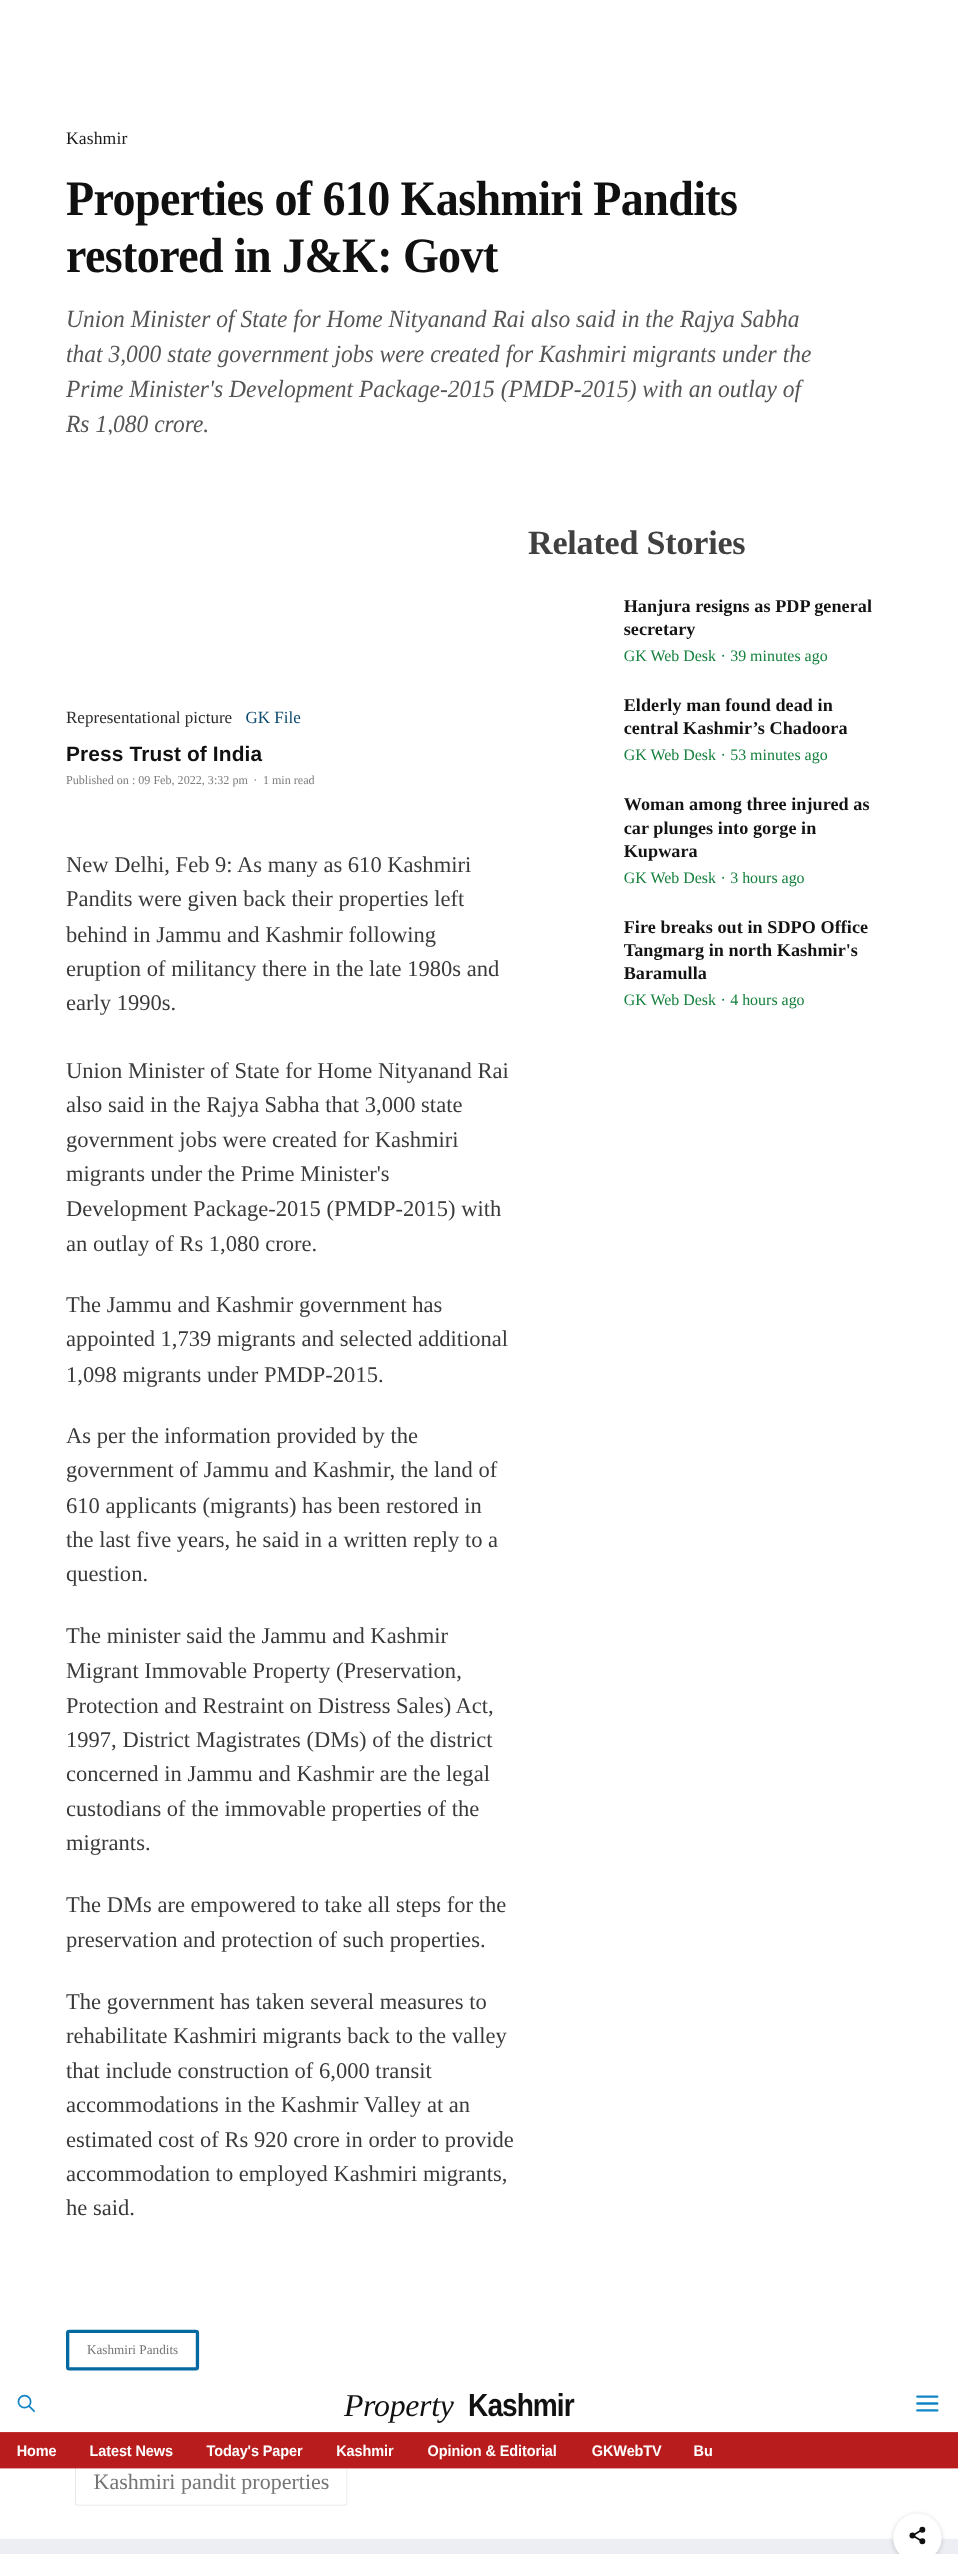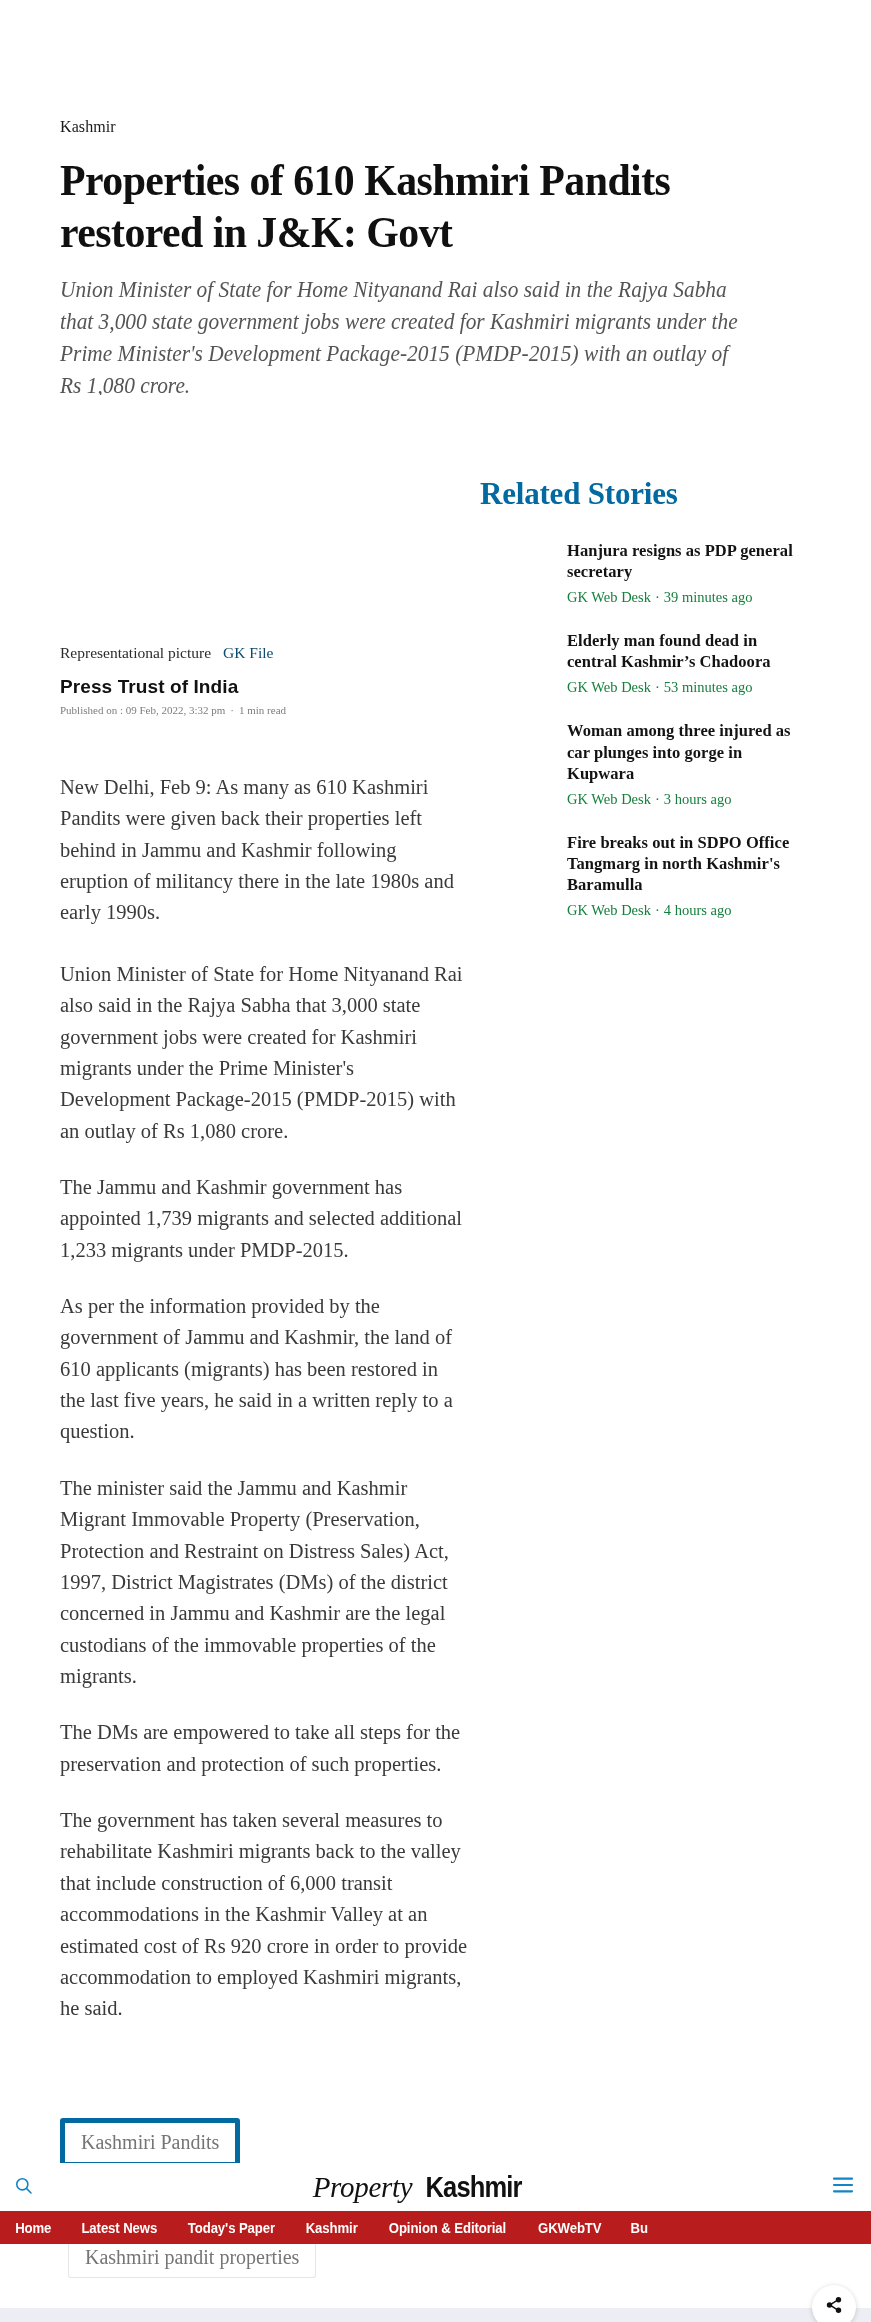--- a/index.html
+++ b/index.html
@@ -125,25 +125,25 @@
 
   
   .tags {
     position: absolute;
     left: 60px;
     top: 2118px;
     width: 420px;
   }
   .tag {
     display: inline-block;
-    border: 5px solid #0369a1;
+    border: 3px solid #0369a1;
     border-radius: 3px;
     padding: 8px 16px;
     font-family: "Liberation Serif", serif;
-    font-size: 20px;
+    font-size: 12px;
     color: #757575;
     background: #ffffff;
     margin-bottom: 8px;
   }
   .tag-2 {
     position: absolute;
     left: 68px;
     top: 2238px;
     display: inline-block;
     border: 1px solid #e6e6e6;
@@ -160,21 +160,21 @@
   .related {
     position: absolute;
     left: 480px;
     top: 476px;
     width: 330px;
   }
   .related-title {
     font-family: "Liberation Serif", serif;
     font-weight: 700;
     font-size: 31px;
-    color: #0369a1;
+    color: #404040;
     letter-spacing: -0.2px;
     margin-bottom: 28px;
   }
   .related-list {
     margin-left: 87px;
   }
   .related-item {
     margin-bottom: 24px;
   }
   .related-item-title {
@@ -312,21 +312,21 @@
   <div class="byline">
     <div class="byline-author">Press Trust of India</div>
     <div class="byline-meta">
       <span>Published on : 09 Feb, 2022, 3:32 pm</span><span class="dot">·</span><span>1 min read</span>
     </div>
   </div>
 
   <div class="article-body">
     <p>New Delhi, Feb 9: As many as 610 Kashmiri Pandits were given back their properties left behind in Jammu and Kashmir following eruption of militancy there in the late 1980s and early 1990s.</p>
     <p>Union Minister of State for Home Nityanand Rai also said in the Rajya Sabha that 3,000 state government jobs were created for Kashmiri migrants under the Prime Minister's Development Package-2015 (PMDP-2015) with an outlay of Rs 1,080 crore.</p>
-    <p>The Jammu and Kashmir government has appointed 1,739 migrants and selected additional 1,233 migrants under PMDP-2015.</p>
+    <p>The Jammu and Kashmir government has appointed 1,739 migrants and selected additional 1,098 migrants under PMDP-2015.</p>
     <p>As per the information provided by the government of Jammu and Kashmir, the land of 610 applicants (migrants) has been restored in the last five years, he said in a written reply to a question.</p>
     <p>The minister said the Jammu and Kashmir Migrant Immovable Property (Preservation, Protection and Restraint on Distress Sales) Act, 1997, District Magistrates (DMs) of the district concerned in Jammu and Kashmir are the legal custodians of the immovable properties of the migrants.</p>
     <p>The DMs are empowered to take all steps for the preservation and protection of such properties.</p>
     <p>The government has taken several measures to rehabilitate Kashmiri migrants back to the valley that include construction of 6,000 transit accommodations in the Kashmir Valley at an estimated cost of Rs 920 crore in order to provide accommodation to employed Kashmiri migrants, he said.</p>
   </div>
 
   <div class="tags">
     <span class="tag">Kashmiri Pandits</span>
   </div>
   <span class="tag-2">Kashmiri pandit properties</span>

